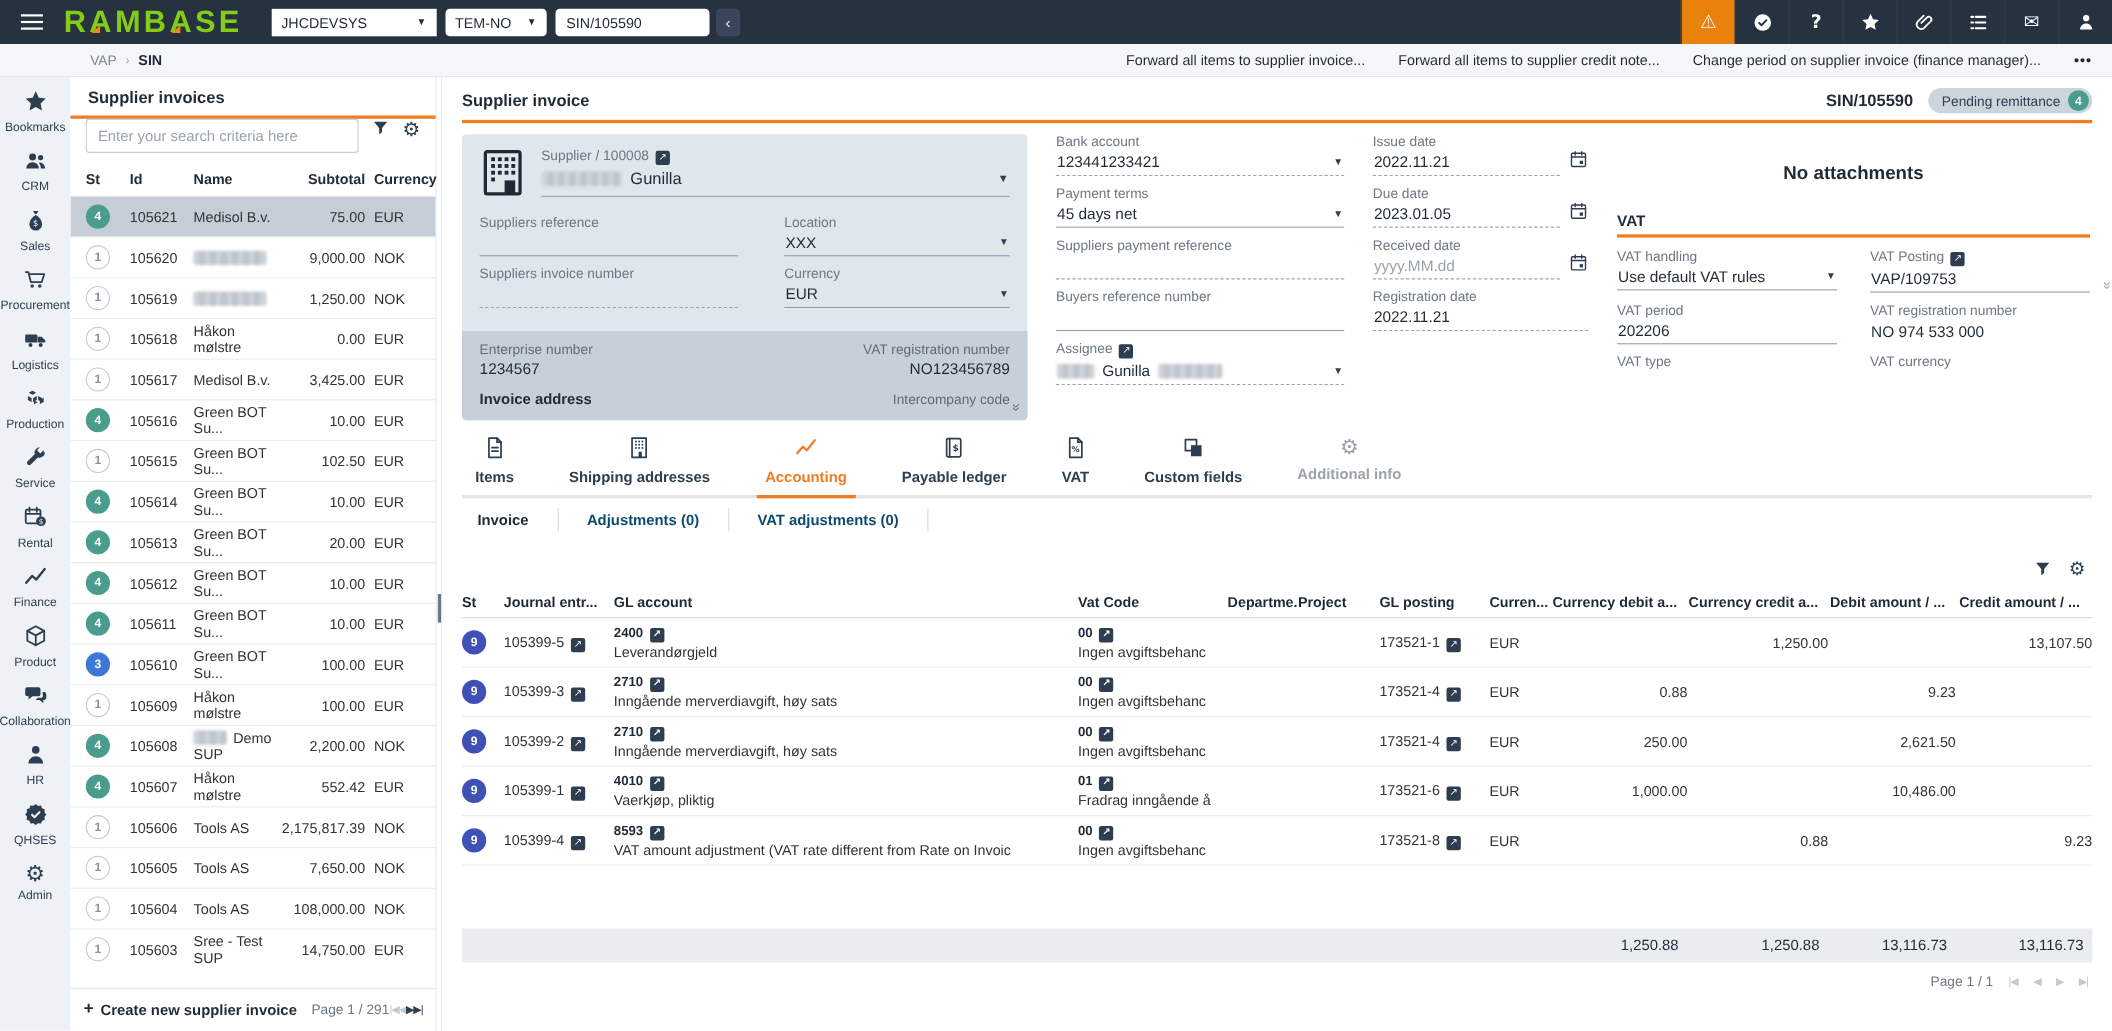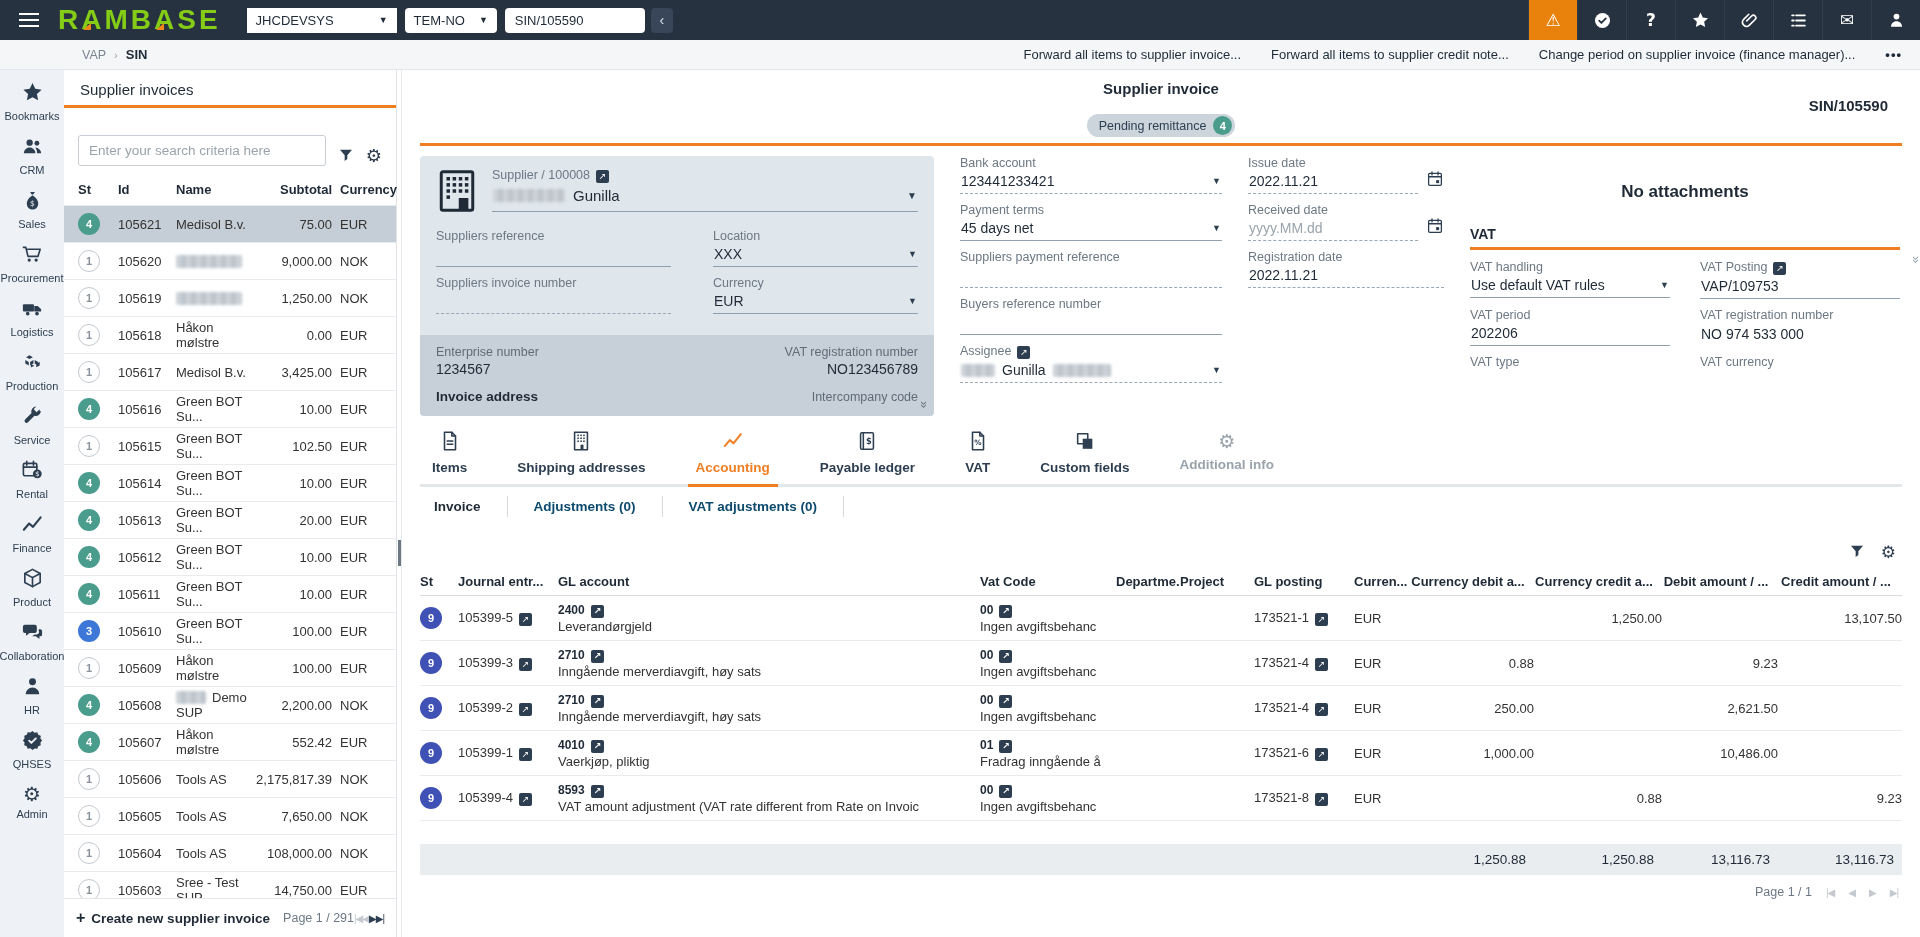--- a/index.html
+++ b/index.html
@@ -39,23 +39,23 @@
 
   
   .iconbar { width:64px; background:#eef1f5; display:flex; flex-direction:column; align-items:stretch; padding-top:4px; }
   .nav-item { display:flex; flex-direction:column; align-items:center; gap:3px; padding:7px 0 6px; color:#2d3e50; cursor:pointer; }
   .nav-item svg { width:23px; height:23px; }
   .nav-item .nl { font-size:11px; color:#2d3e50; }
   .nav-item .uni-ic { font-size:20px; line-height:22px; }
 
   
   .left-panel { width:333px; border-right:1px solid #e0e3e7; display:flex; flex-direction:column; background:#fff; }
-  .panel-title { font-size:15px; font-weight:normal; color:#1f2a36; padding:11px 16px 7px; }
+  .panel-title { font-size:15px; font-weight:bold; color:#1f2a36; padding:11px 16px 7px; }
   .orange-rule { height:3px; background:#ef7d22; }
-  .search-row { display:flex; align-items:flex-end; gap:12px; padding:27px 14px 8px; }
+  .search-row { display:flex; align-items:flex-start; gap:12px; padding:0 14px 8px; }
   .search-input { flex:1; height:31px; border:1px solid #c7cdd3; border-radius:3px; padding:0 10px; font-size:13.5px; color:#333; outline:none; }
   .search-input::placeholder { color:#9aa3ac; }
   .lp-head, .lp-row { display:grid; grid-template-columns:40px 58px 1fr 92px 56px; align-items:center; }
   .lp-head { padding:8px 0 8px 14px; font-weight:bold; color:#1f2a36; font-size:13px; }
   .lp-head .num, .lp-row .num { text-align:right; padding-right:8px; }
   .lp-body { flex:1; overflow:hidden; }
   .lp-row { height:37px; border-top:1px solid #e9ebee; padding-left:14px; font-size:13px; color:#333; cursor:pointer; }
   .lp-row.selected { background:#c5ced6; }
   .st-badge { width:22px; height:22px; border-radius:50%; display:flex; align-items:center; justify-content:center; font-size:11px; font-weight:bold; }
   .st-teal { background:#4a9c8d; color:#fff; }
@@ -70,21 +70,21 @@
   .pg-group { display:flex; align-items:center; margin-left:auto; }
   .pg-label { color:#6d7884; font-size:12.5px; }
   .pg { font-size:10px; color:#c3c9cf; cursor:pointer; letter-spacing:-1px; }
   .pg.on { color:#2d3e50; }
 
   .splitter { width:5px; background:#fff; border-right:1px solid #e6e9ec; position:relative; cursor:col-resize; }
   .splitter::after { content:""; position:absolute; top:470px; left:1px; width:3px; height:26px; background:#6d7884; }
 
   
   .main { flex:1; display:flex; flex-direction:column; padding:0 18px; min-width:0; }
-  .main-header { display:flex; align-items:center; padding:10px 0 6px;flex-direction:column; }
+  .main-header { display:flex; align-items:center; padding:10px 0 6px; }
   .main-title { font-size:15px; font-weight:bold; color:#1f2a36; }
   .doc-id { margin-left:auto; font-size:15px; font-weight:bold; color:#1f2a36; margin-right:14px; }
   .pill { background:#ccd5dc; border-radius:12px; padding:2px 3px 2px 12px; display:flex; align-items:center; gap:7px; font-size:12.5px; color:#2d3e50; }
   .pill-badge { width:19px; height:19px; border-radius:50%; background:#4a9c8d; color:#fff; display:flex; align-items:center; justify-content:center; font-size:11px; font-weight:bold; }
 
   .form-area { display:flex; gap:26px; padding:10px 0 4px; }
   .fld-label { font-size:12.5px; color:#6d7884; }
   .fld { margin-bottom:9px; }
   .fld-row { display:flex; align-items:flex-end; gap:8px; }
   .fld-box { flex:1; display:flex; align-items:center; border-bottom:1px solid #8fa0b0; padding:3px 1px 4px; font-size:14px; color:#1f2a36; min-height:24px; }
@@ -709,20 +709,33 @@
                 <span>2022.11.21</span>
               </div>
               <span><svg viewBox="0 0 24 24" class="cal">
                   <rect x="3.5" y="4.5" width="17" height="16" rx="1.5"></rect>
                   <path d="M3.5 9h17M8 2.5v4M16 2.5v4"></path>
                   <rect class="f" x="13.5" y="13.5" width="4" height="4"></rect>
                 </svg></span>
             </div>
           </div>
           <div class="fld">
+            <div class="fld-label"><span>Due date</span></div>
+            <div class="fld-row">
+              <div class="fld-box dashed">
+                <span>2023.01.05</span>
+              </div>
+              <span><svg viewBox="0 0 24 24" class="cal">
+                  <rect x="3.5" y="4.5" width="17" height="16" rx="1.5"></rect>
+                  <path d="M3.5 9h17M8 2.5v4M16 2.5v4"></path>
+                  <rect class="f" x="13.5" y="13.5" width="4" height="4"></rect>
+                </svg></span>
+            </div>
+          </div>
+          <div class="fld">
             <div class="fld-label"><span>Received date</span></div>
             <div class="fld-row">
               <div class="fld-box dashed ph">
                 <span>yyyy.MM.dd</span>
               </div>
               <span><svg viewBox="0 0 24 24" class="cal">
                   <rect x="3.5" y="4.5" width="17" height="16" rx="1.5"></rect>
                   <path d="M3.5 9h17M8 2.5v4M16 2.5v4"></path>
                   <rect class="f" x="13.5" y="13.5" width="4" height="4"></rect>
                 </svg></span>

